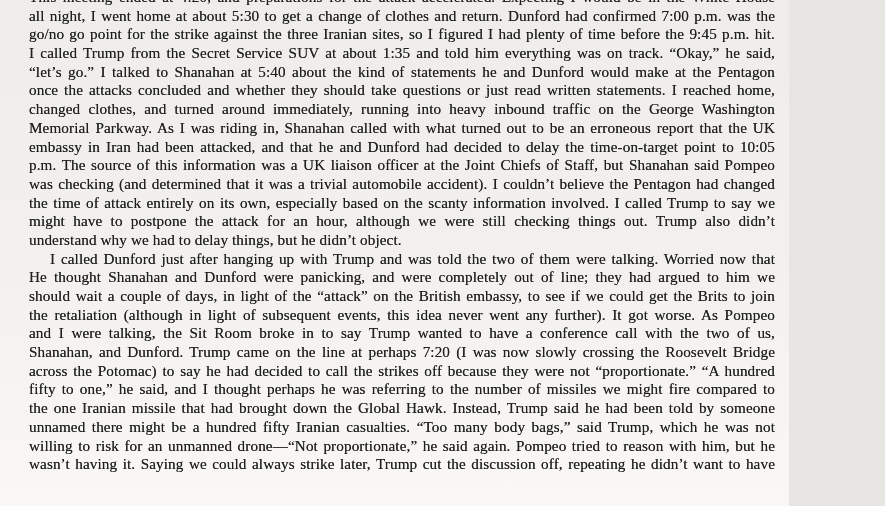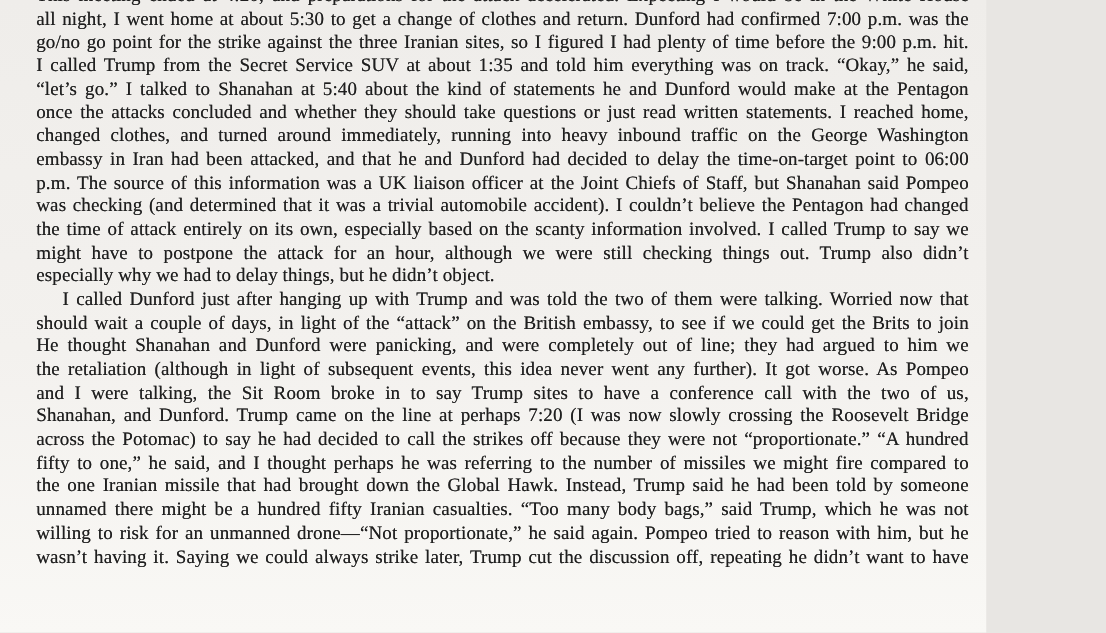--- a/index.html
+++ b/index.html
@@ -38,39 +38,40 @@
 </style>
 </head>
 <body>
 
 <div class="page">
   <div class="text-block">
 
     <div class="para">
       <div class="line">This meeting ended at 4:20, and preparations for the attack accelerated. Expecting I would be in the White House</div>
       <div class="line">all night, I went home at about 5:30 to get a change of clothes and return. Dunford had confirmed 7:00 p.m. was the</div>
-      <div class="line">go/no go point for the strike against the three Iranian sites, so I figured I had plenty of time before the 9:00 p.m. hit.</div>
+      <div class="line">go/no go point for the strike against the three Iranian sites, so I figured I had plenty of time before the 9:45 p.m. hit.</div>
       <div class="line">I called Trump from the Secret Service SUV at about 1:35 and told him everything was on track. “Okay,” he said,</div>
       <div class="line">“let’s go.” I talked to Shanahan at 5:40 about the kind of statements he and Dunford would make at the Pentagon</div>
       <div class="line">once the attacks concluded and whether they should take questions or just read written statements. I reached home,</div>
       <div class="line">changed clothes, and turned around immediately, running into heavy inbound traffic on the George Washington</div>
-      <div class="line">embassy in Iran had been attacked, and that he and Dunford had decided to delay the time-on-target point to 06:00</div>
+      <div class="line">Memorial Parkway. As I was riding in, Shanahan called with what turned out to be an erroneous report that the UK</div>
+      <div class="line">embassy in Iran had been attacked, and that he and Dunford had decided to delay the time-on-target point to 10:05</div>
       <div class="line">p.m. The source of this information was a UK liaison officer at the Joint Chiefs of Staff, but Shanahan said Pompeo</div>
       <div class="line">was checking (and determined that it was a trivial automobile accident). I couldn’t believe the Pentagon had changed</div>
       <div class="line">the time of attack entirely on its own, especially based on the scanty information involved. I called Trump to say we</div>
       <div class="line">might have to postpone the attack for an hour, although we were still checking things out. Trump also didn’t</div>
-      <div class="line end">especially why we had to delay things, but he didn’t object.</div>
+      <div class="line end">understand why we had to delay things, but he didn’t object.</div>
     </div>
 
     <div class="para">
       <div class="line indent">I called Dunford just after hanging up with Trump and was told the two of them were talking. Worried now that</div>
+      <div class="line">He thought Shanahan and Dunford were panicking, and were completely out of line; they had argued to him we</div>
       <div class="line">should wait a couple of days, in light of the “attack” on the British embassy, to see if we could get the Brits to join</div>
-      <div class="line">He thought Shanahan and Dunford were panicking, and were completely out of line; they had argued to him we</div>
       <div class="line">the retaliation (although in light of subsequent events, this idea never went any further). It got worse. As Pompeo</div>
-      <div class="line">and I were talking, the Sit Room broke in to say Trump sites to have a conference call with the two of us,</div>
+      <div class="line">and I were talking, the Sit Room broke in to say Trump wanted to have a conference call with the two of us,</div>
       <div class="line">Shanahan, and Dunford. Trump came on the line at perhaps 7:20 (I was now slowly crossing the Roosevelt Bridge</div>
       <div class="line">across the Potomac) to say he had decided to call the strikes off because they were not “proportionate.” “A hundred</div>
       <div class="line">fifty to one,” he said, and I thought perhaps he was referring to the number of missiles we might fire compared to</div>
       <div class="line">the one Iranian missile that had brought down the Global Hawk. Instead, Trump said he had been told by someone</div>
       <div class="line">unnamed there might be a hundred fifty Iranian casualties. “Too many body bags,” said Trump, which he was not</div>
       <div class="line">willing to risk for an unmanned drone—“Not proportionate,” he said again. Pompeo tried to reason with him, but he</div>
       <div class="line">wasn’t having it. Saying we could always strike later, Trump cut the discussion off, repeating he didn’t want to have</div>
     </div>
 
   </div>

